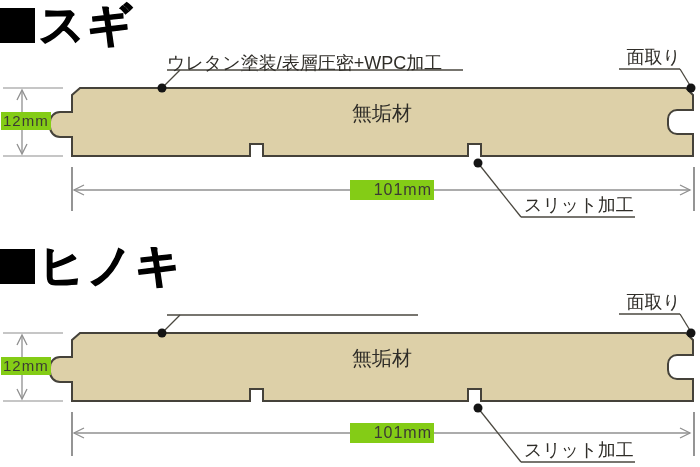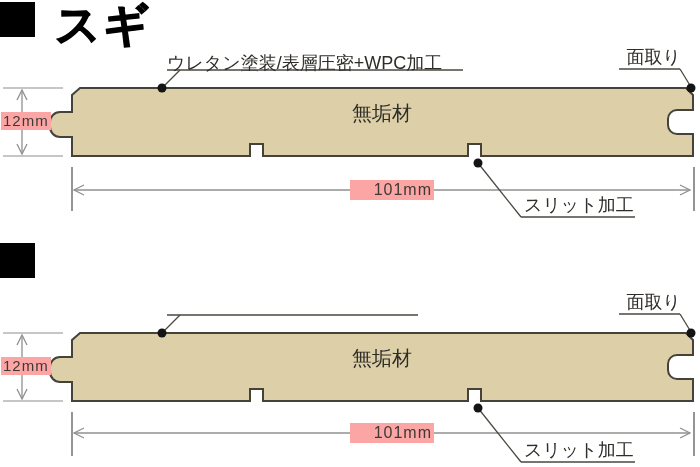--- a/index.html
+++ b/index.html
@@ -3,30 +3,30 @@
 <meta charset="utf-8">
 <style>
   html,body{margin:0;padding:0;background:#fff;}
   .canvas{
     position:relative;width:700px;height:467px;background:#fff;overflow:hidden;
     font-family:"Liberation Sans","DejaVu Sans",sans-serif;color:#2f2d28;
   }
   .canvas svg{position:absolute;left:0;top:0;}
   .lbl{position:absolute;white-space:nowrap;line-height:22px;font-size:18px;color:#2f2d28;}
   .heading{
-    position:absolute;left:0;display:flex;align-items:flex-start;gap:20px;color:#000;
+    position:absolute;left:0;display:flex;align-items:center;gap:4px;color:#000;
   }
   .heading .sq{width:35px;height:35px;background:#000;flex:0 0 auto;}
   .heading .txt{
     font-size:45px;font-weight:bold;line-height:46px;letter-spacing:2px;
     -webkit-text-stroke:1.2px #000;
   }
   .core{width:120px;text-align:center;font-size:20px;}
   .dimtext{
-    background:#fca5a5;font-size:15px;color:#3c3a34;padding:0 2px;line-height:18px;
+    background:#84cc16;font-size:15px;color:#3c3a34;padding:0 2px;line-height:18px;
     letter-spacing:1px;
   }
   .widthdim{width:80px;text-align:right;font-size:16px;line-height:20px;}
   .chamfer{width:62px;text-align:right;}
 </style>
 </head>
 <body>
 
 <div class="canvas">
 
@@ -109,20 +109,21 @@
   <div class="lbl core" style="left:322px;top:102px;">無垢材</div>
 
   <div class="lbl dimtext" style="left:1px;top:112px;">12mm</div>
 
   <div class="lbl dimtext widthdim" style="left:350px;top:180px;">101mm</div>
 
   <div class="lbl" style="left:524px;top:194px;">スリット加工</div>
 
   <div class="heading" style="top:243px;">
     <span class="sq"></span>
+    <span class="txt">ヒノキ</span>
   </div>
 
 
   <div class="lbl chamfer" style="left:619px;top:291px;">面取り</div>
 
   <div class="lbl core" style="left:322px;top:347px;">無垢材</div>
 
   <div class="lbl dimtext" style="left:1px;top:357px;">12mm</div>
 
   <div class="lbl dimtext widthdim" style="left:350px;top:423px;">101mm</div>

